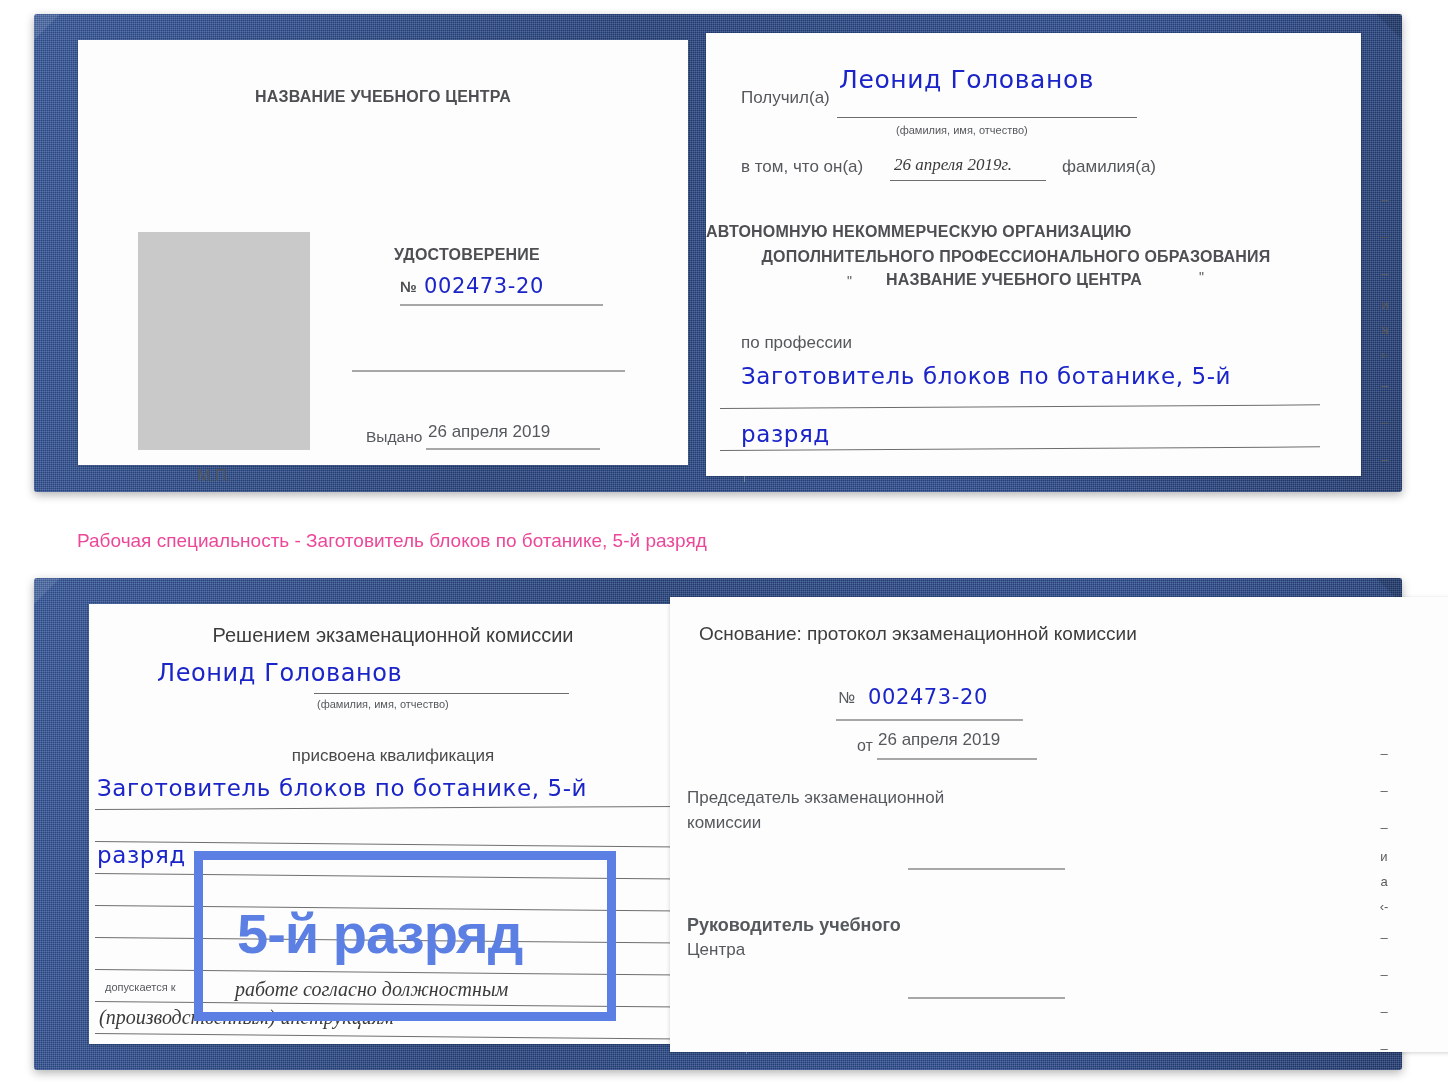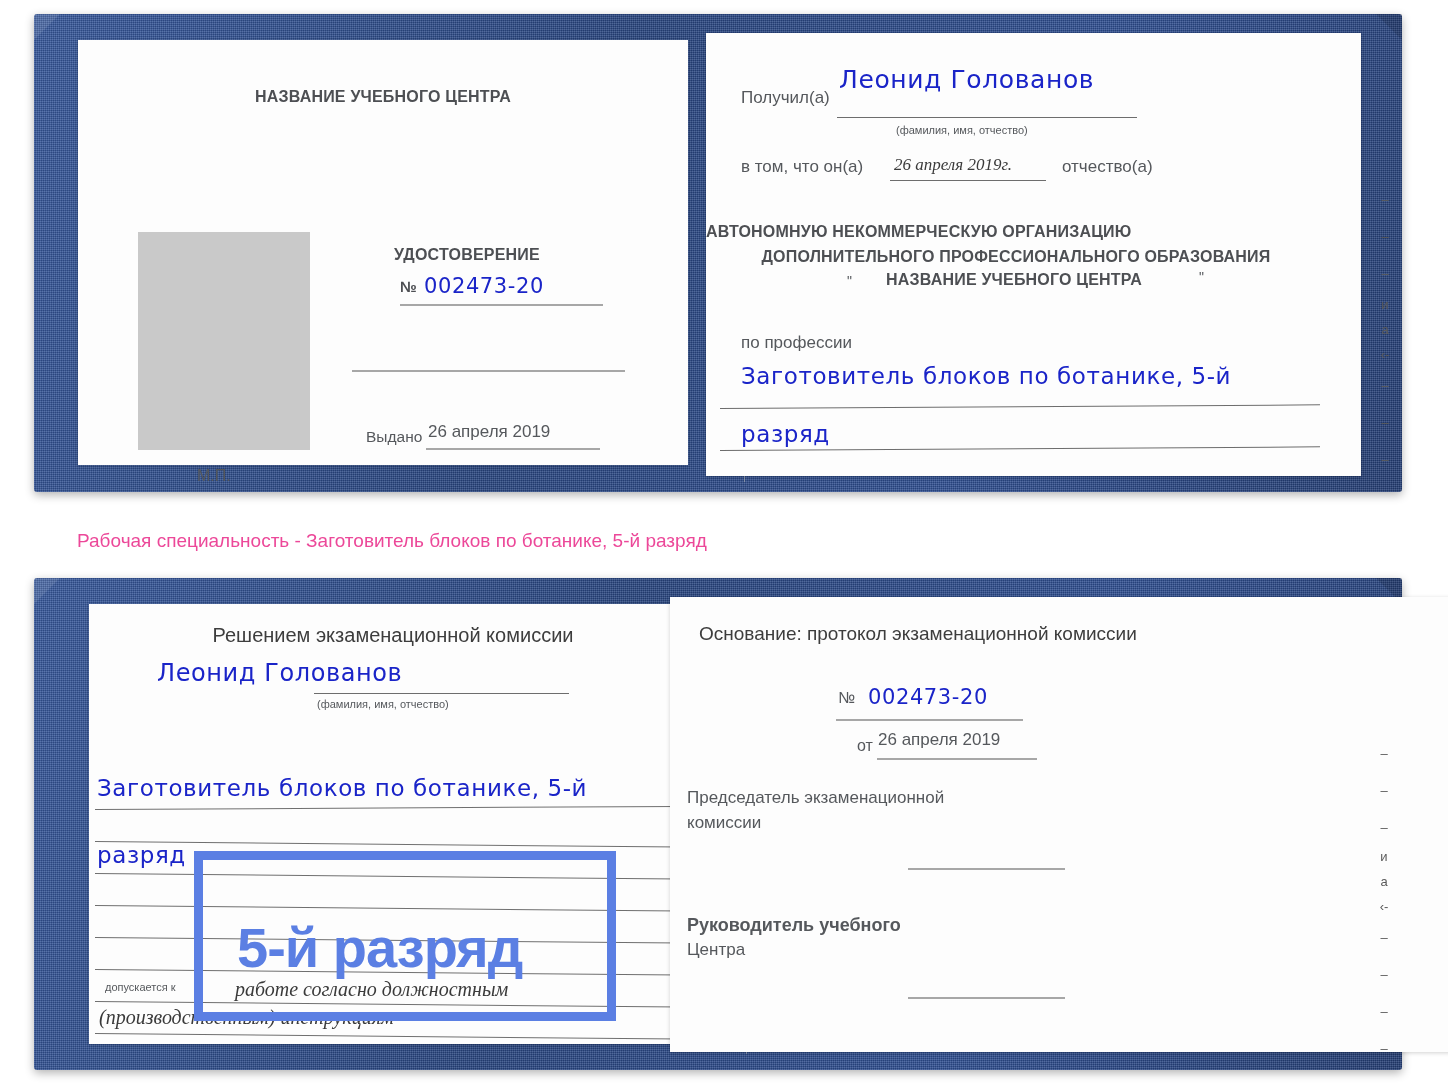--- a/index.html
+++ b/index.html
@@ -122,21 +122,21 @@
 
   <div class="page right">
     <div class="pg lbl" style="left:35px;top:55px;font-size:17px;">Получил(а)</div>
     <div class="pg hand" style="left:133px;top:32px;font-size:25px;">Леонид Голованов</div>
     <span class="rule dark" style="left:131px;top:84px;width:300px;"></span>
     <div class="pg tiny" style="left:190px;top:91px;">(фамилия, имя, отчество)</div>
 
     <div class="pg lbl" style="left:35px;top:124px;font-size:17px;">в том, что он(а)</div>
     <div class="pg ital" style="left:188px;top:122px;font-size:17px;text-align:right;">26 апреля 2019г.</div>
     <span class="rule dark" style="left:184px;top:147px;width:156px;"></span>
-    <div class="pg lbl" style="left:356px;top:124px;font-size:17px;">отчество(а)</div>
+    <div class="pg lbl" style="left:356px;top:124px;font-size:17px;">фамилия(а)</div>
 
     <div class="pg lbl-b" style="left:0;top:190px;width:620px;text-align:left;">АВТОНОМНУЮ НЕКОММЕРЧЕСКУЮ ОРГАНИЗАЦИЮ</div>
     <div class="pg lbl-b" style="left:0;top:215px;width:620px;text-align:center;">ДОПОЛНИТЕЛЬНОГО ПРОФЕССИОНАЛЬНОГО ОБРАЗОВАНИЯ</div>
     <div class="pg lbl" style="left:141px;top:240px;font-size:14px;">"</div>
     <div class="pg lbl-b" style="left:180px;top:238px;">НАЗВАНИЕ УЧЕБНОГО ЦЕНТРА</div>
     <div class="pg lbl" style="left:493px;top:236px;font-size:14px;">"</div>
 
     <div class="pg lbl" style="left:35px;top:300px;font-size:17px;">по профессии</div>
     <div class="pg hand" style="left:35px;top:330px;font-size:23px;">Заготовитель блоков по ботанике, 5-й</div>
     <span class="rule dark" style="left:14px;top:375px;width:600px;transform:rotate(-0.35deg);transform-origin:left center;"></span>
@@ -175,30 +175,31 @@
       <i style="left:6px; top:397px; width:585px; transform:rotate(0.55deg);"></i>
       <i style="left:6px; top:429px; width:585px; transform:rotate(0.55deg);"></i>
     </div>
 
     <div class="pg" style="left:0;top:20px;width:100%;text-align:center;font-size:20px;color:#3d3d3d;">Решением экзаменационной комиссии</div>
 
     <div class="pg hand" style="left:68px;top:55px;font-size:24px;">Леонид Голованов</div>
     <span class="rule dark" style="left:225px;top:89px;width:255px;"></span>
     <div class="pg tiny" style="left:228px;top:94px;">(фамилия, имя, отчество)</div>
 
+    <div class="pg" style="left:0;top:142px;width:100%;text-align:center;font-size:17px;color:#4a4a4a;">присвоена квалификация</div>
 
     <div class="pg hand" style="left:8px;top:171px;font-size:23px;">Заготовитель блоков по ботанике, 5-й</div>
     <div class="pg hand" style="left:8px;top:238px;font-size:23px;">разряд</div>
 
     <div class="pg lbl" style="left:16px;top:377px;font-size:11px;">допускается к</div>
     <div class="pg ital" style="left:146px;top:374px;font-size:20px;">работе согласно должностным</div>
     <div class="pg ital" style="left:10px;top:402px;font-size:20px;">(производственным) инструкциям</div>
 
     <div class="hl-box" style="left:105px;top:247px;width:404px;height:152px;"></div>
-    <div class="hl-text" style="left:148px;top:311px;text-align:right;">5-й разряд</div>
+    <div class="hl-text" style="left:148px;top:297px;text-align:right;">5-й разряд</div>
   </div>
 
   <span class="spine"></span>
 
   <div class="page right">
     <div class="pg" style="left:29px;top:26px;font-size:19px;color:#3d3d3d;">Основание: протокол экзаменационной комиссии</div>
 
     <div class="pg lbl" style="left:168px;top:92px;font-size:16px;">№</div>
     <div class="pg hand" style="left:198px;top:88px;font-size:21px;">002473-20</div>
     <span class="rule" style="left:166px;top:122px;width:187px;height:2px;"></span>

